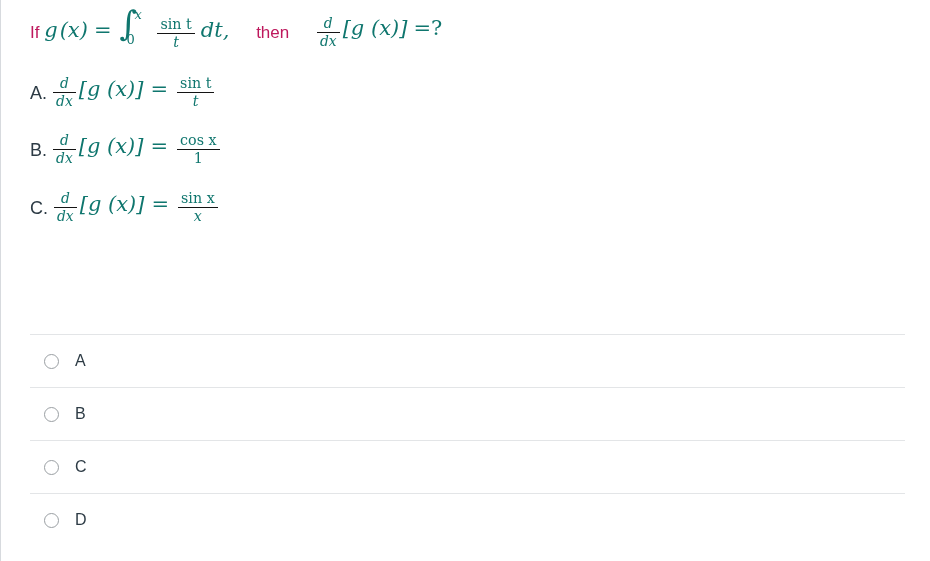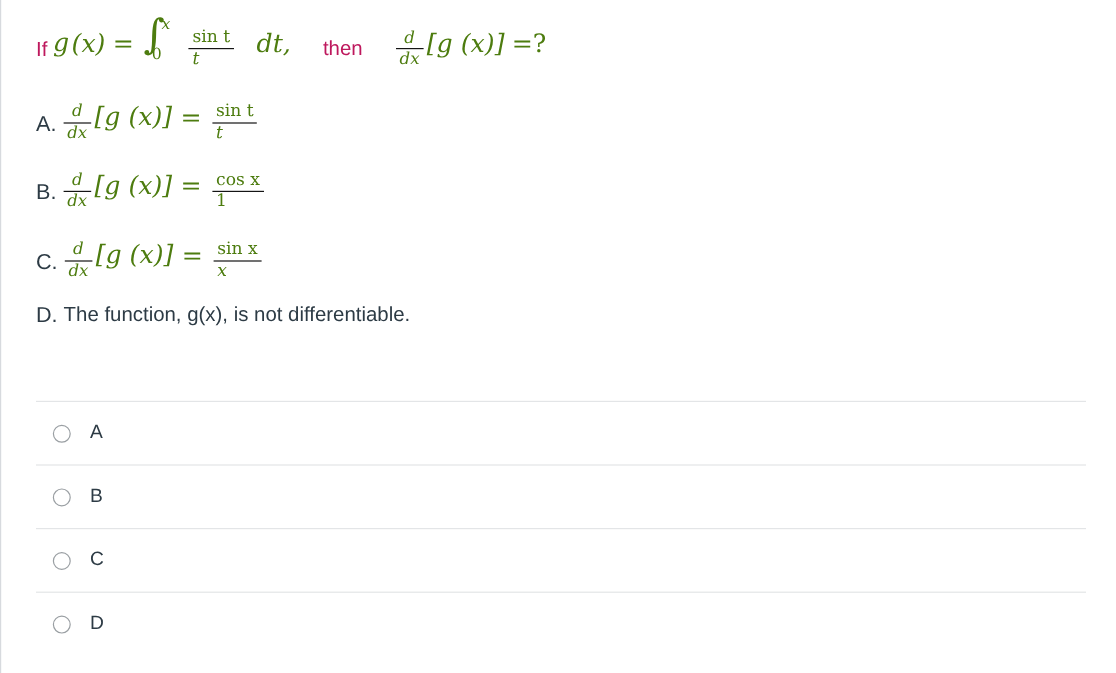--- a/index.html
+++ b/index.html
@@ -19,36 +19,37 @@
     width: 930px;
     height: 561px;
     box-sizing: border-box;
     border-left: 1px solid #d7dade;
     background: #ffffff;
   }
 
   
   .mathtext {
     font-family: "DejaVu Serif", "Liberation Serif", serif;
-    color: #4d7c0f;
+    color: #0f766e;
     font-style: italic;
     font-size: 21px;
     white-space: nowrap;
     display: inline-block;
     vertical-align: middle;
   }
   .rm { font-style: normal; }
   .op { font-style: normal; }
 
   
   .frac {
     display: inline-block;
     vertical-align: -0.52em;
+    text-align: center;
     line-height: 1.08;
-    margin: 10px 2px;
+    margin: 0 2px;
   }
   .frac > .num {
     display: block;
     padding: 0 3px 1px 3px;
     border-bottom: 1px solid #141414;
     font-size: 0.68em;
   }
   .frac > .den {
     display: block;
     padding: 1px 3px 0 3px;
@@ -182,40 +183,37 @@
     margin-left: 16px;
   }
 </style>
 </head>
 <body>
 
 <div id="page">
 
   <div class="stem">
     <span class="plain">If</span>
-    <span class="mathtext"><span>g</span><span style="margin-left:2px">(x)</span><span class="rm" style="margin:0 6px">=</span><span class="integral"><span class="sign">∫</span><span class="upper">x</span><span class="lower">0</span></span><span class="frac"><span class="num op">sin t</span><span class="den">t</span></span><span style="margin-left:17px">dt,</span></span>
+    <span class="mathtext"><span>g</span><span style="margin-left:2px">(x)</span><span class="rm" style="margin:0 6px">=</span><span class="integral"><span class="sign">∫</span><span class="upper">x</span><span class="lower">0</span></span><span class="frac"><span class="num op">sin t</span><span class="den">t</span></span><span style="margin-left:4px">dt,</span></span>
     <span class="plain" style="margin:0 22px">then</span>
     <span class="mathtext"><span class="ddx"><span class="num">d</span><span class="den">dx</span></span><span>[g (x)]</span><span class="rm" style="margin-left:6px">=?</span></span>
   </div>
 
   <div class="option-line" id="opt-a">
     <span class="opt-letter">A.</span><span class="mathtext"><span class="ddx"><span class="num">d</span><span class="den">dx</span></span><span>[g (x)]</span><span class="rm" style="margin:0 7px">=</span><span class="frac"><span class="num op">sin t</span><span class="den">t</span></span></span>
   </div>
 
   <div class="option-line" id="opt-b">
     <span class="opt-letter">B.</span><span class="mathtext"><span class="ddx"><span class="num">d</span><span class="den">dx</span></span><span>[g (x)]</span><span class="rm" style="margin:0 7px">=</span><span class="frac"><span class="num op">cos x</span><span class="den rm">1</span></span></span>
   </div>
 
   <div class="option-line" id="opt-c">
     <span class="opt-letter">C.</span><span class="mathtext"><span class="ddx"><span class="num">d</span><span class="den">dx</span></span><span>[g (x)]</span><span class="rm" style="margin:0 7px">=</span><span class="frac"><span class="num op">sin x</span><span class="den">x</span></span></span>
   </div>
 
-  <div class="option-line" id="opt-d">
-    <span class="opt-letter">D.</span><span class="opt-text">The function, g(x), is not differentiable.</span>
-  </div>
 
   <div class="answers">
 
     <div class="answer-row">
       <span class="radio"></span>
       <span class="answer-label">A</span>
     </div>
 
     <div class="answer-row">
       <span class="radio"></span>

